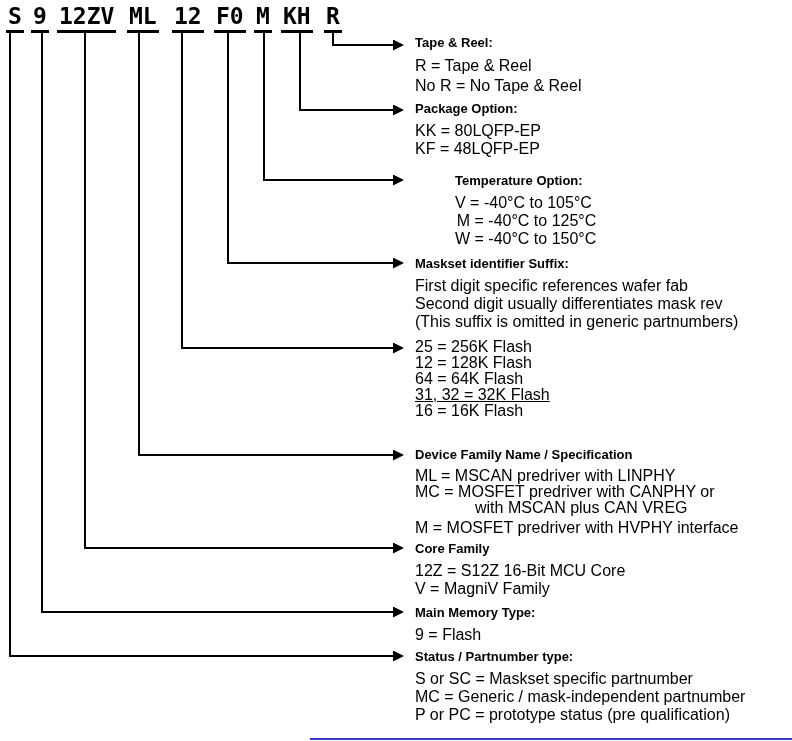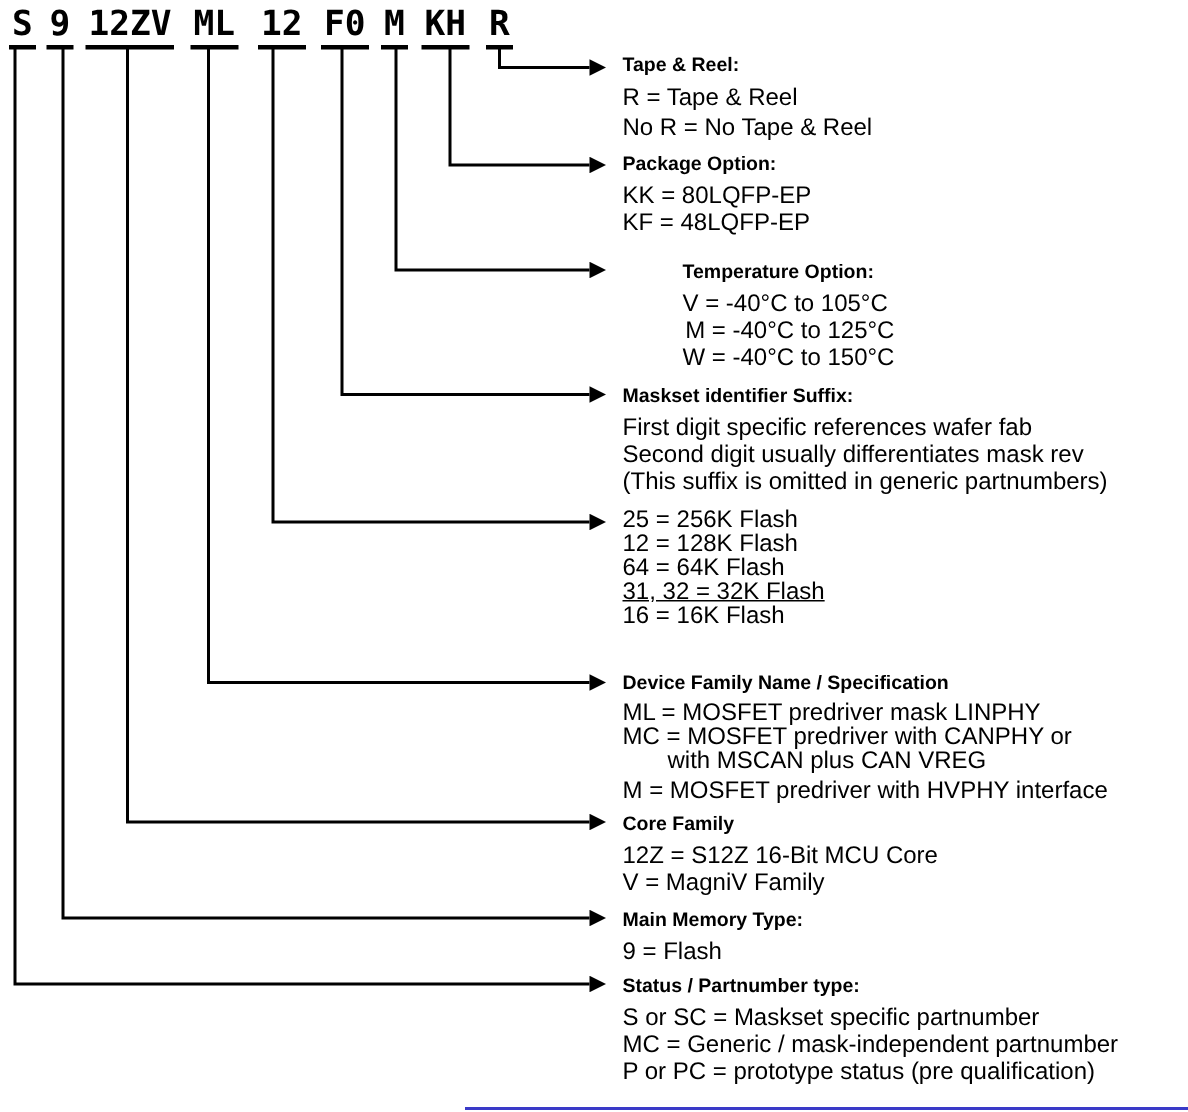--- a/index.html
+++ b/index.html
@@ -88,23 +88,23 @@
       </div>
       <div class="section" style="top: 339px;">
         <div class="ln" style="line-height: 16px;">25 = 256K Flash</div>
         <div class="ln" style="line-height: 16px;">12 = 128K Flash</div>
         <div class="ln" style="line-height: 16px;">64 = 64K Flash</div>
         <div class="ln" style="line-height: 16px; text-decoration: underline;">31, 32 = 32K Flash</div>
         <div class="ln" style="line-height: 16px;">16 = 16K Flash</div>
       </div>
       <div class="section" style="top: 445px;">
         <div class="title">Device Family Name / Specification</div>
-        <div class="ln" style="line-height: 16px;">ML = MOSFET predriver mask LINPHY</div>
+        <div class="ln" style="line-height: 16px;">ML = MSCAN predriver with LINPHY</div>
         <div class="ln" style="line-height: 16px;">MC = MOSFET predriver with CANPHY or</div>
-        <div class="ln" style="line-height: 16px; margin-left: 30px;">with MSCAN plus CAN VREG</div>
+        <div class="ln" style="line-height: 16px; margin-left: 60px;">with MSCAN plus CAN VREG</div>
         <div class="ln" style="line-height: 16px; margin-top: 4px;">M = MOSFET predriver with HVPHY interface</div>
       </div>
       <div class="section" style="top: 539px;">
         <div class="title">Core Family</div>
         <div class="ln" style="line-height: 18px;">12Z = S12Z 16-Bit MCU Core</div>
         <div class="ln" style="line-height: 18px;">V = MagniV Family</div>
       </div>
       <div class="section" style="top: 603px;">
         <div class="title">Main Memory Type:</div>
         <div class="ln" style="line-height: 18px;">9 = Flash</div>

